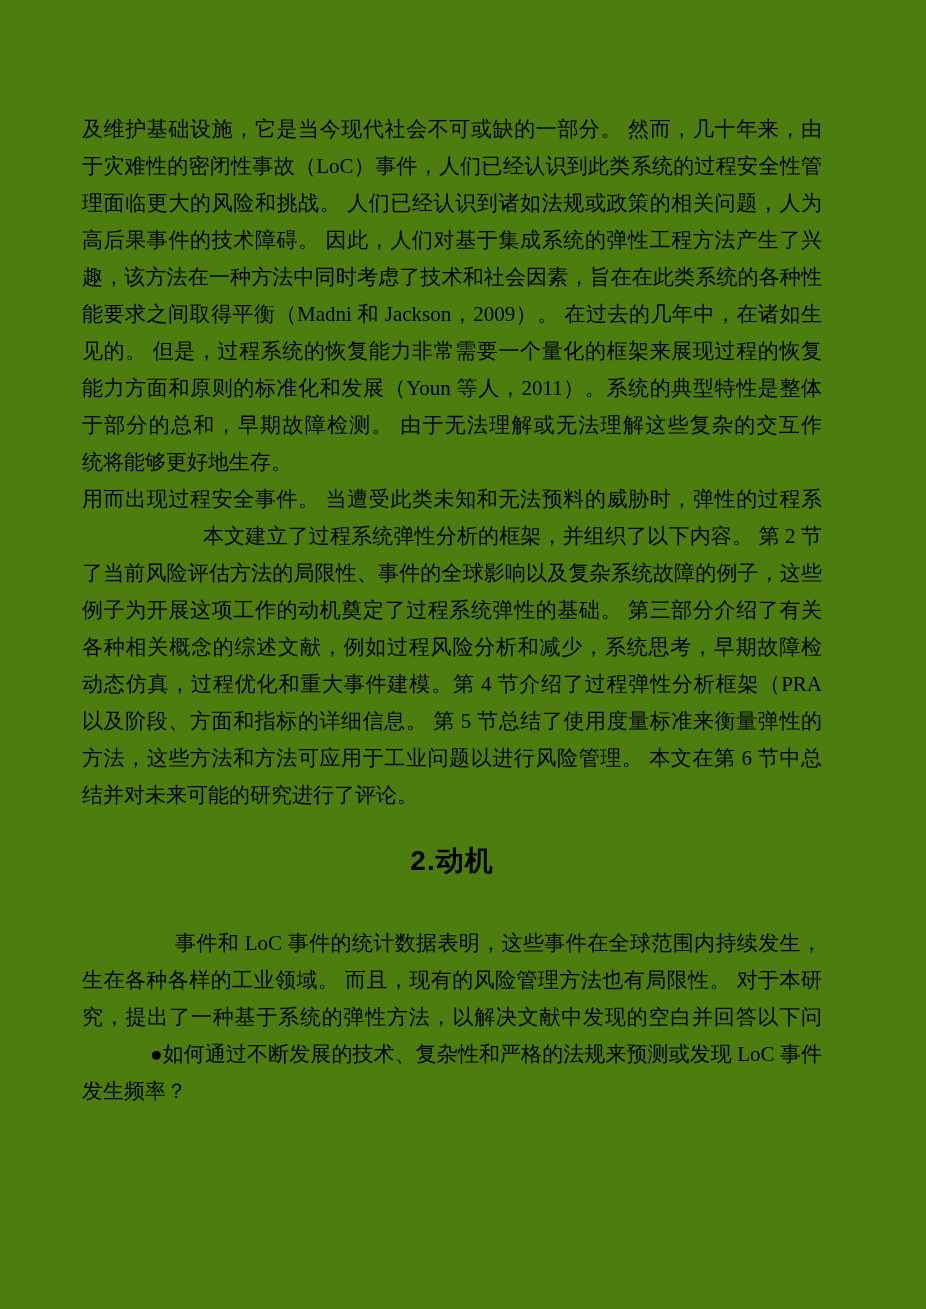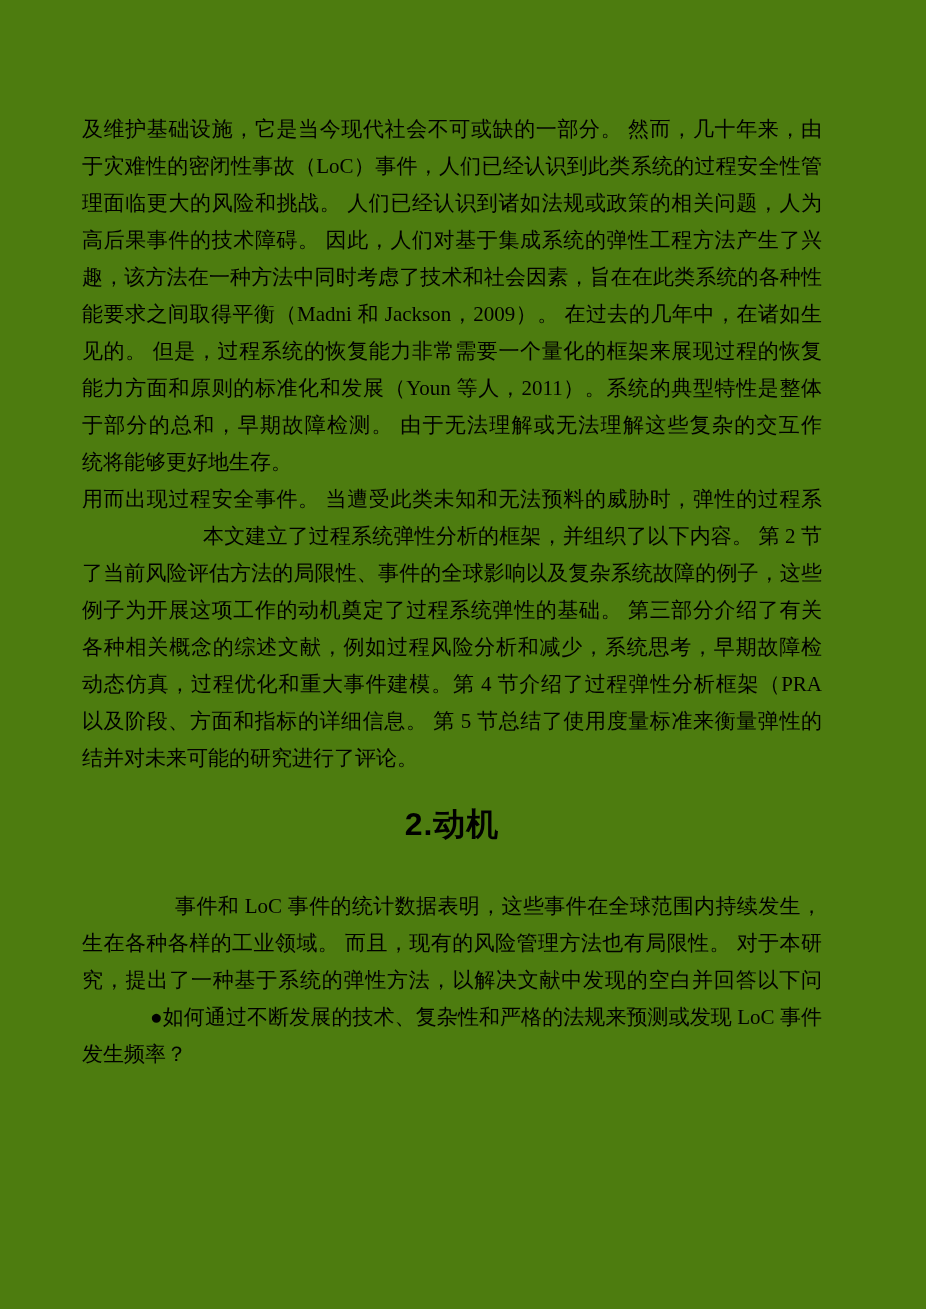--- a/index.html
+++ b/index.html
@@ -35,21 +35,21 @@
     text-align-last: justify;
     text-justify: inter-character;
     word-break: break-all;
   }
   .line.line-end {
     text-align-last: left;
   }
   .section-heading {
     font-family: "Liberation Sans", "DejaVu Sans", sans-serif;
     font-weight: bold;
-    font-size: 32px;
+    font-size: 28px;
     line-height: 40px;
     text-align: center;
     margin: 27px 0 44px 0;
     letter-spacing: 1px;
   }
 </style>
 </head>
 <body>
 
 <div class="page">
@@ -67,20 +67,21 @@
         <div class="line line-end">统将能够更好地生存。</div>
         <div class="line">用而出现过程安全事件。 当遭受此类未知和无法预料的威胁时，弹性的过程系</div>
       </div>
       <div class="paragraph">
         <div class="line" style="text-indent: 121px;">本文建立了过程系统弹性分析的框架，并组织了以下内容。 第 2 节描述</div>
         <div class="line">了当前风险评估方法的局限性、事件的全球影响以及复杂系统故障的例子，这些</div>
         <div class="line">例子为开展这项工作的动机奠定了过程系统弹性的基础。 第三部分介绍了有关</div>
         <div class="line">各种相关概念的综述文献，例如过程风险分析和减少，系统思考，早期故障检测，</div>
         <div class="line">动态仿真，过程优化和重大事件建模。第 4 节介绍了过程弹性分析框架（PRAF）</div>
         <div class="line">以及阶段、方面和指标的详细信息。 第 5 节总结了使用度量标准来衡量弹性的</div>
+        <div class="line">方法，这些方法和方法可应用于工业问题以进行风险管理。 本文在第 6 节中总</div>
         <div class="line line-end">结并对未来可能的研究进行了评论。</div>
       </div>
       <div class="section-heading">2.动机</div>
       <div class="paragraph">
         <div class="line" style="text-indent: 93px;">事件和 LoC 事件的统计数据表明，这些事件在全球范围内持续发生，并且发</div>
         <div class="line">生在各种各样的工业领域。 而且，现有的风险管理方法也有局限性。 对于本研</div>
         <div class="line">究，提出了一种基于系统的弹性方法，以解决文献中发现的空白并回答以下问题：</div>
       </div>
       <div class="paragraph">
         <div class="line" style="text-indent: 68px;">●如何通过不断发展的技术、复杂性和严格的法规来预测或发现 LoC 事件的</div>

